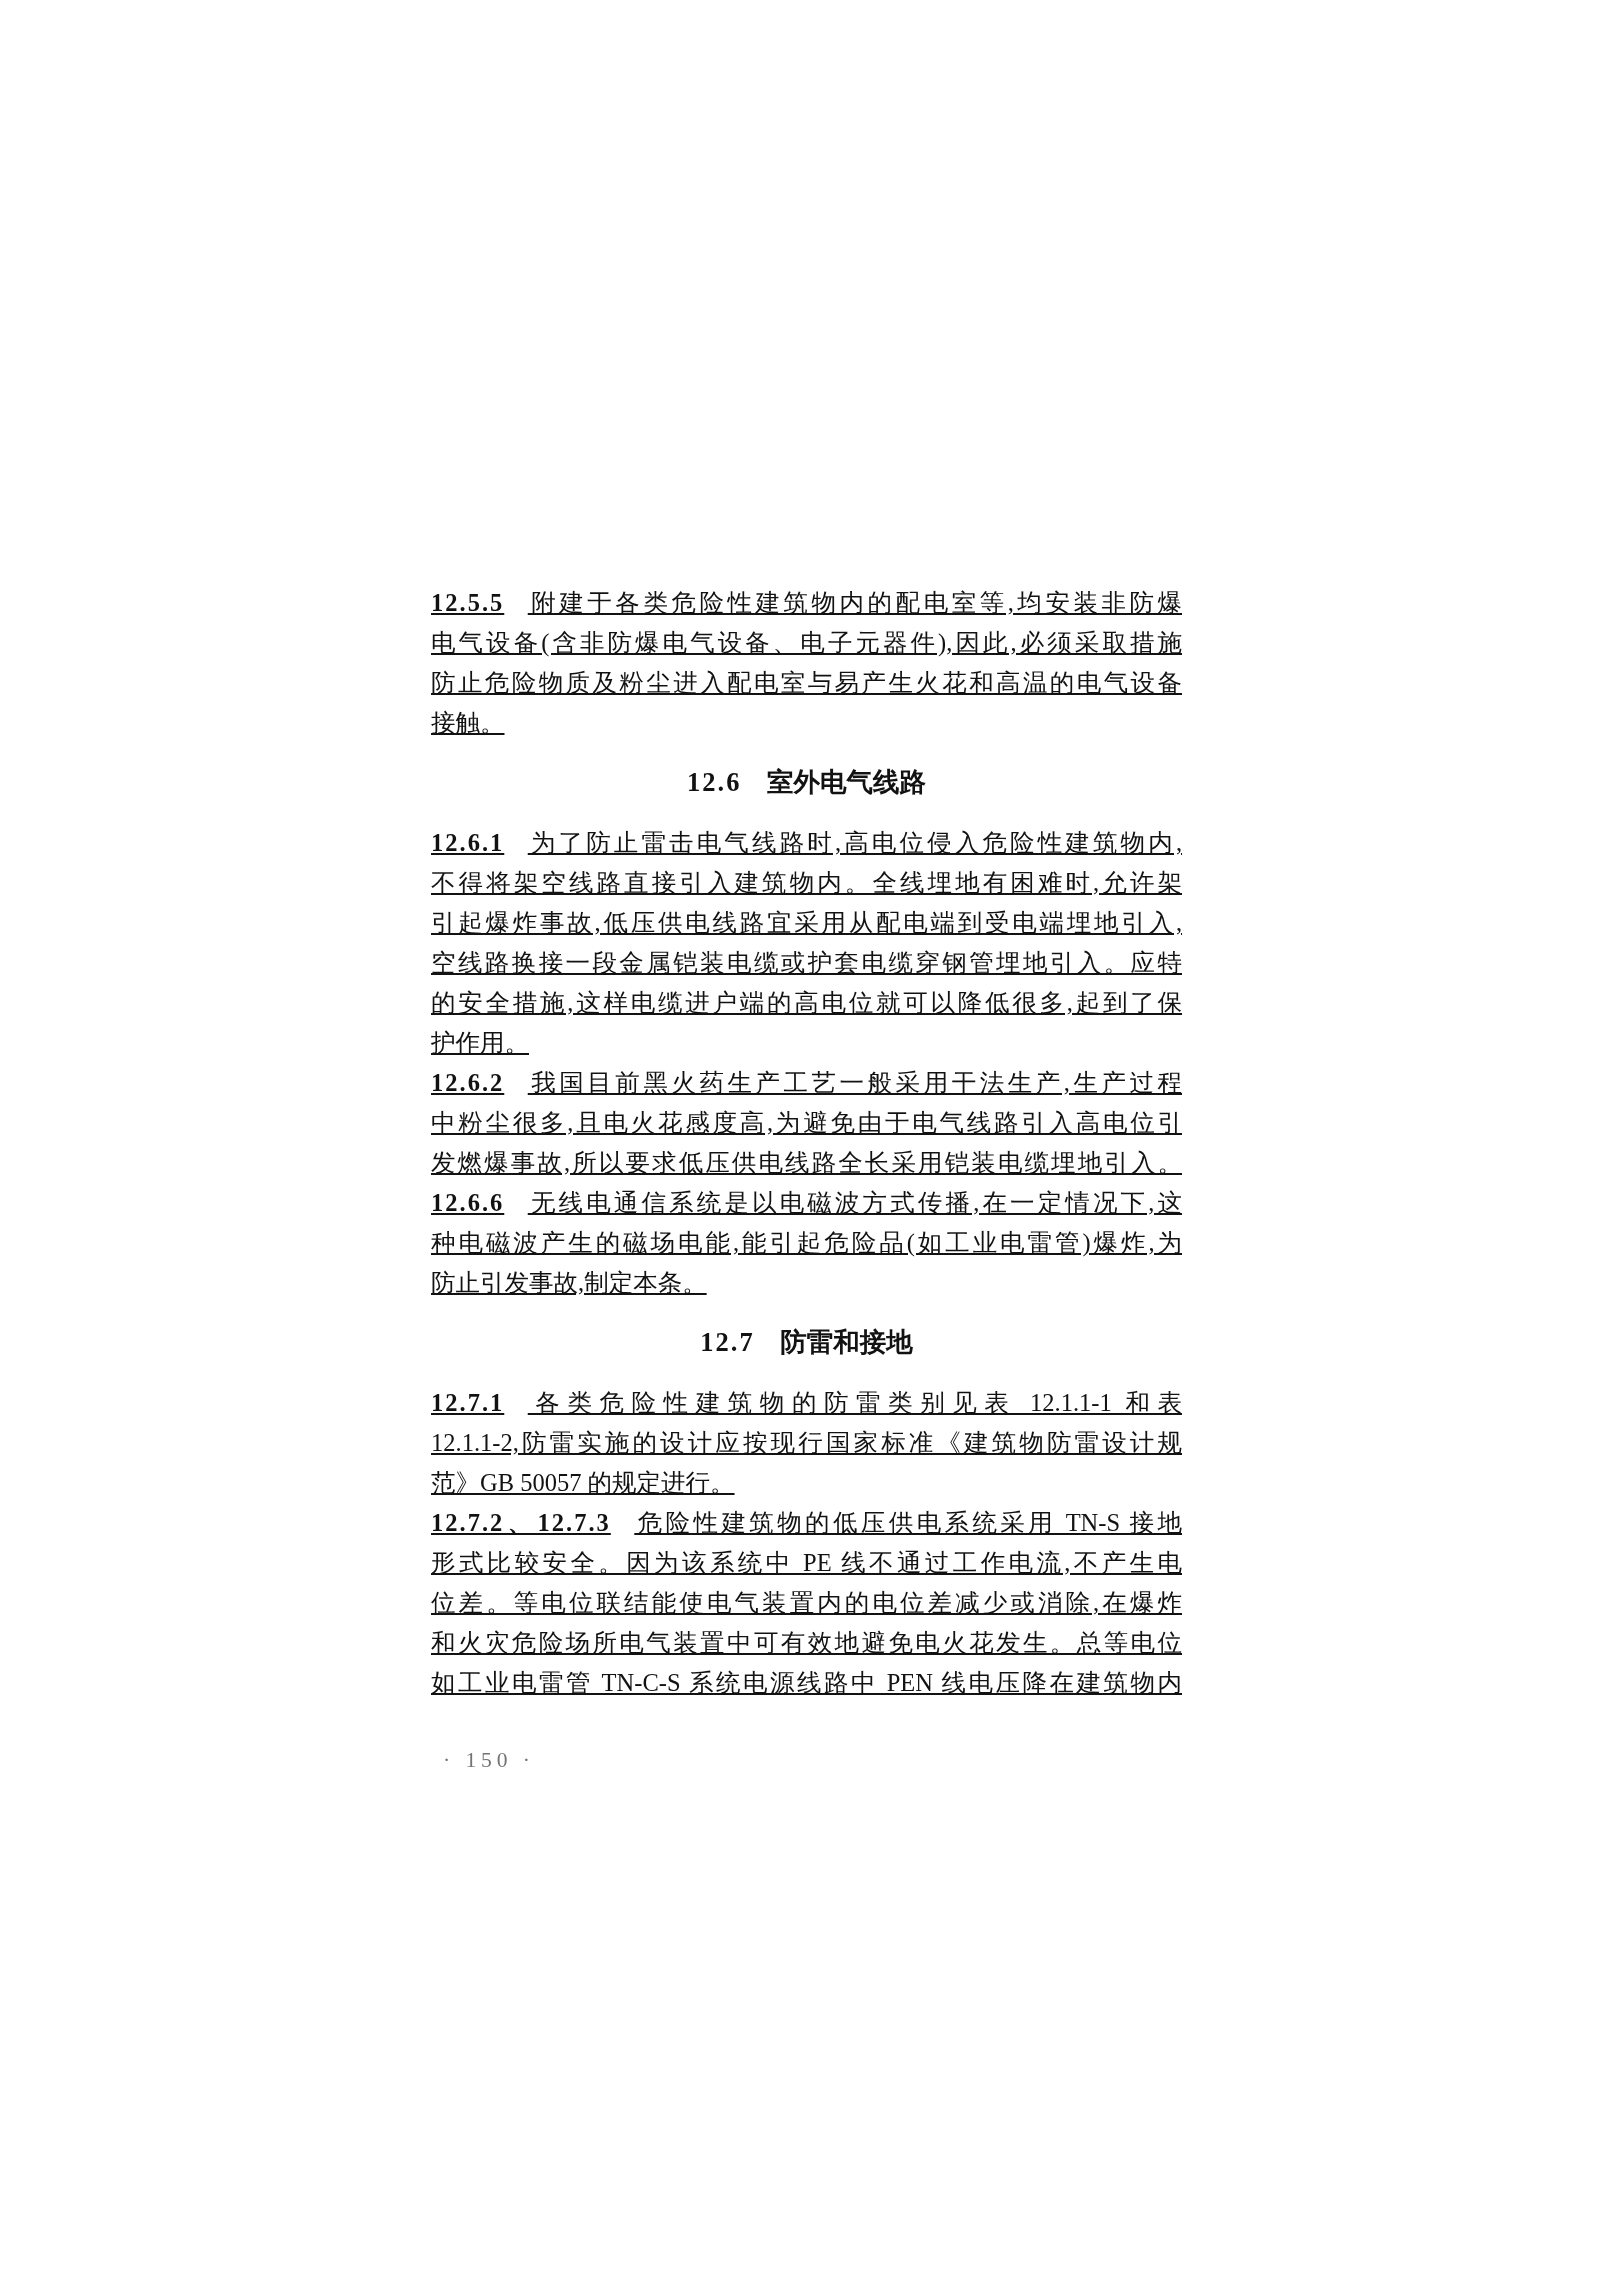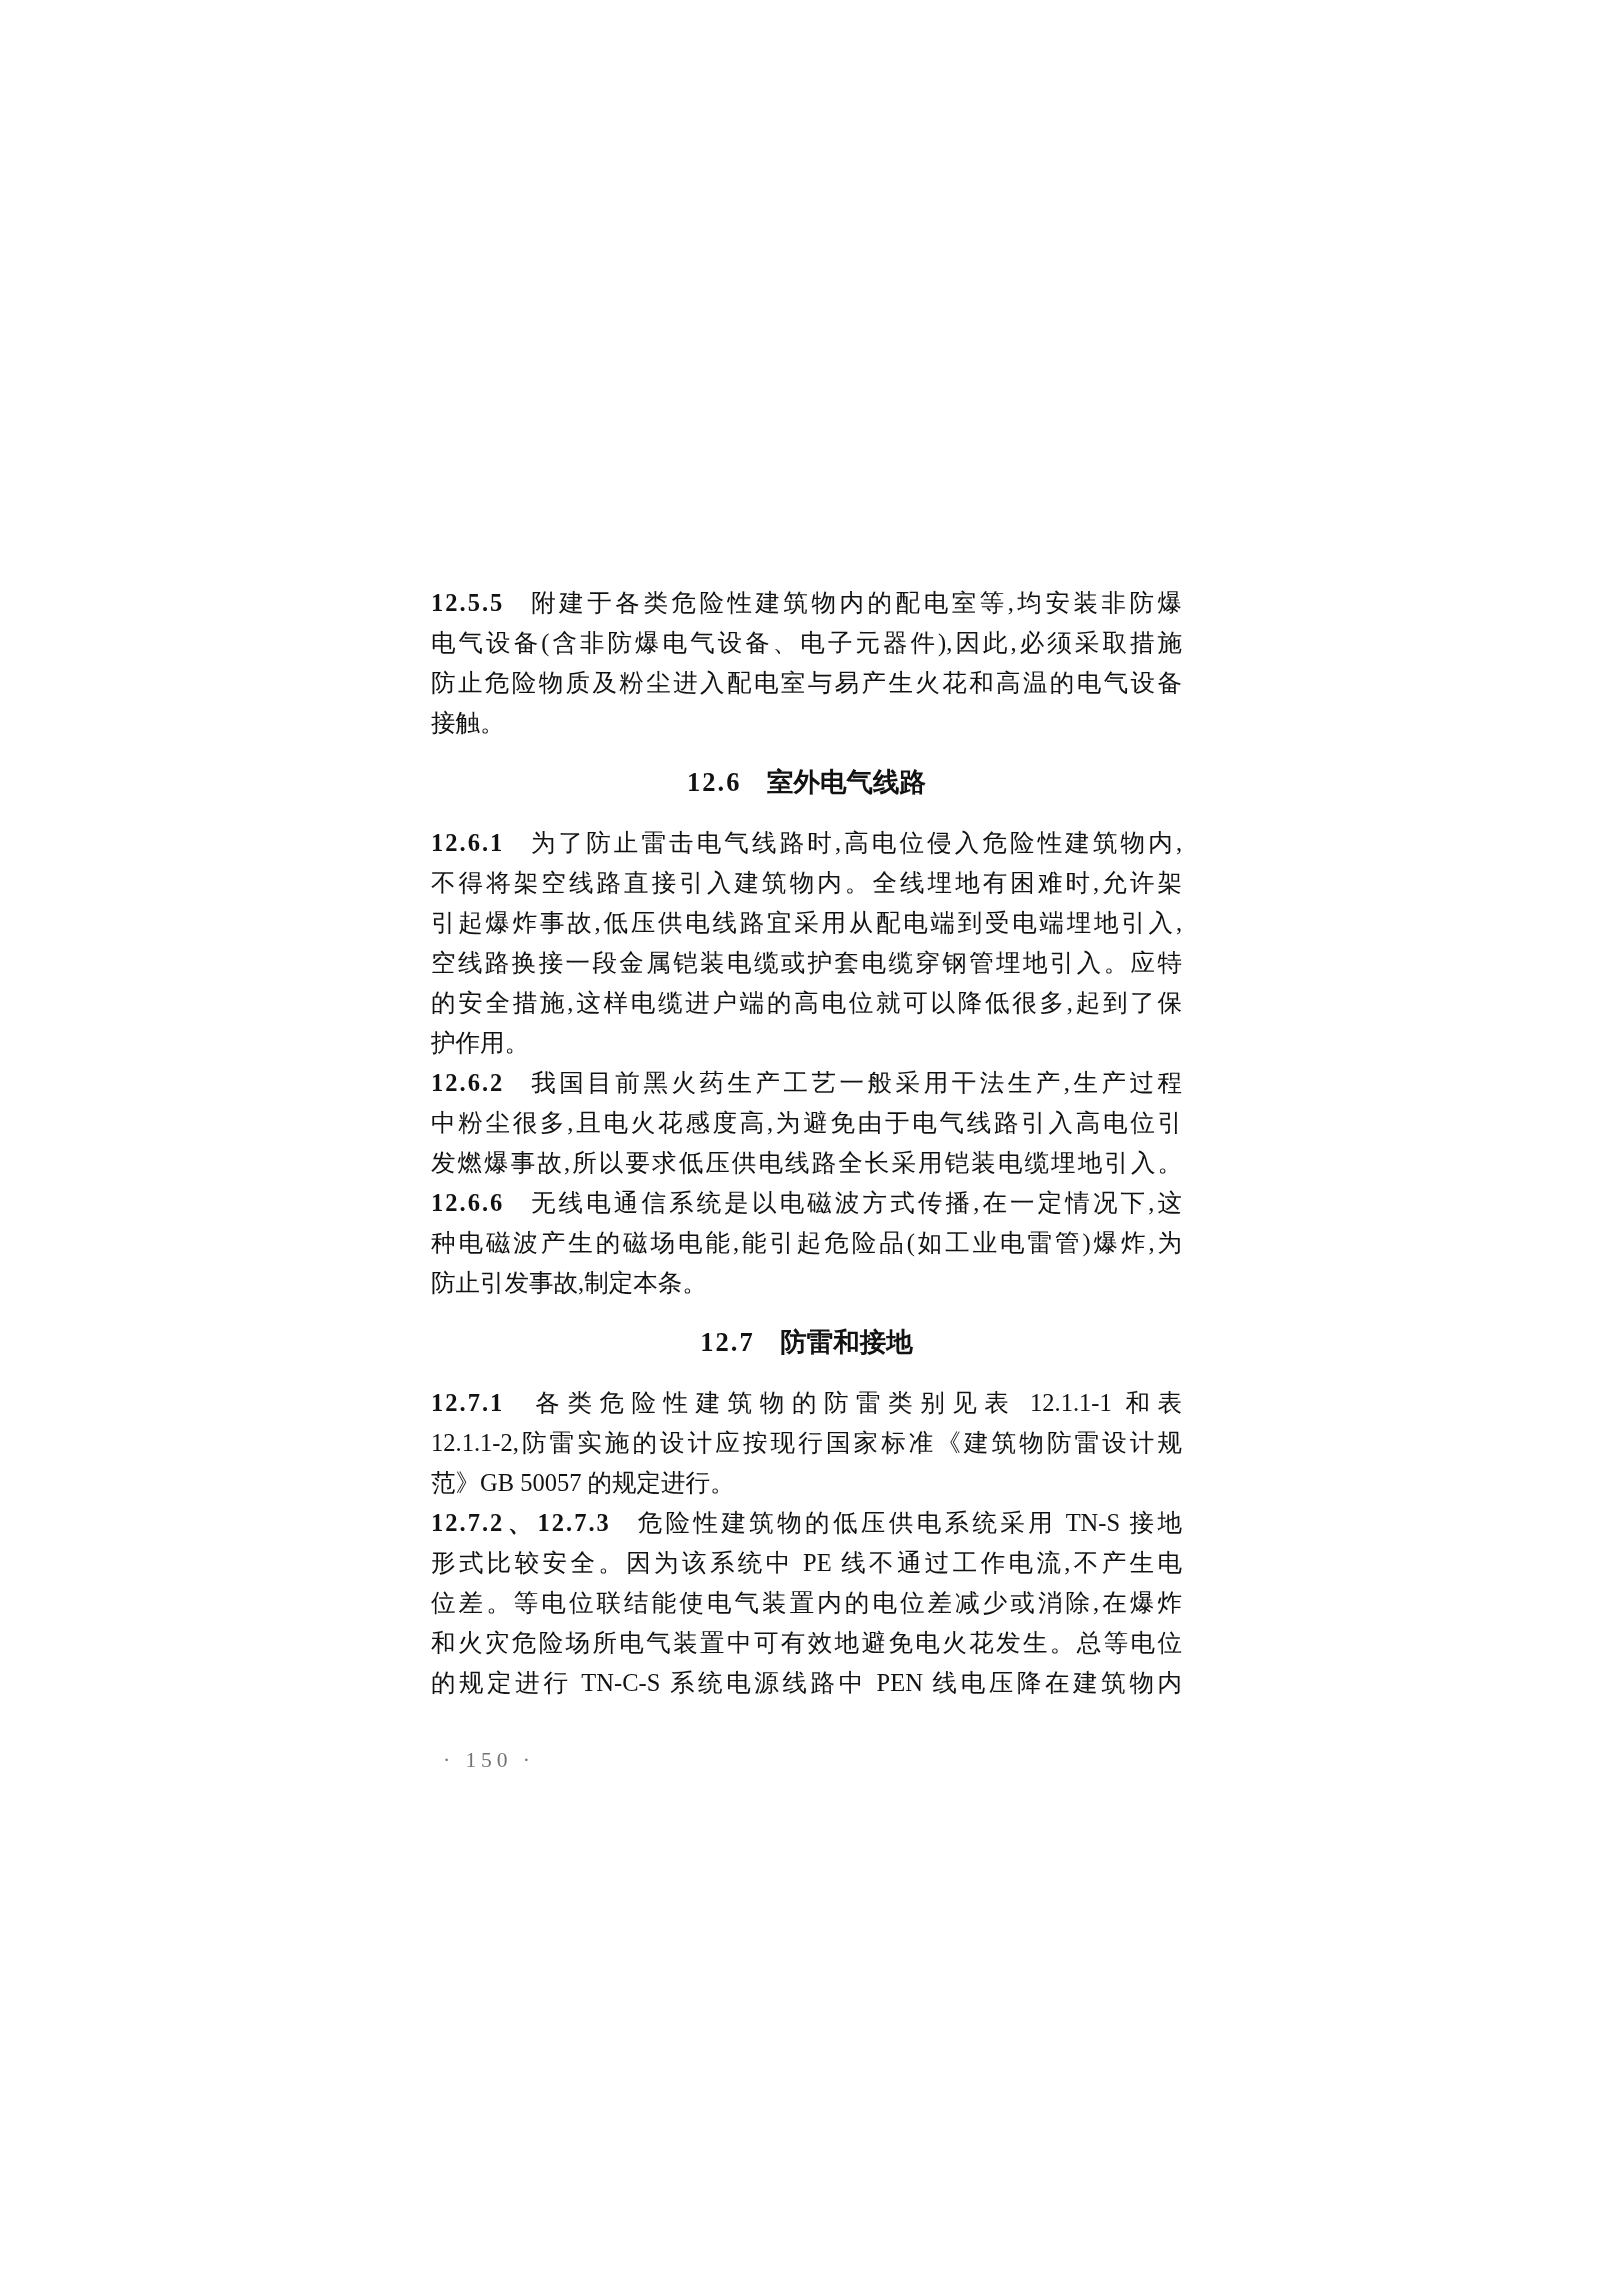--- a/index.html
+++ b/index.html
@@ -25,20 +25,21 @@
     line-height: 40px;
     color: #121212;
   }
   .line {
     height: 40px;
     overflow: hidden;
     text-align: justify;
     text-align-last: justify;
     text-justify: inter-character;
     white-space: nowrap;
+    text-decoration: underline;
   }
   .line.endline {
     text-align: center;
     text-align-last: left;
   }
   .pnum {
     font-weight: bold;
     letter-spacing: 2px;
     margin-right: 23.5px;
   }
@@ -88,17 +89,17 @@
       <div class="line">种电磁波产生的磁场电能,能引起危险品(如工业电雷管)爆炸,为</div>
       <div class="line endline">防止引发事故,制定本条。</div>
       <div class="heading"><span class="hnum">12.7</span><span class="htitle">防雷和接地</span></div>
       <div class="line"><span class="pnum">12.7.1</span><span>各类危险性建筑物的防雷类别见表 12.1.1-1 和表</span></div>
       <div class="line">12.1.1-2,防雷实施的设计应按现行国家标准《建筑物防雷设计规</div>
       <div class="line endline">范》GB 50057 的规定进行。</div>
       <div class="line"><span class="pnum">12.7.2、12.7.3</span><span>危险性建筑物的低压供电系统采用 TN-S 接地</span></div>
       <div class="line">形式比较安全。因为该系统中 PE 线不通过工作电流,不产生电</div>
       <div class="line">位差。等电位联结能使电气装置内的电位差减少或消除,在爆炸</div>
       <div class="line">和火灾危险场所电气装置中可有效地避免电火花发生。总等电位</div>
-      <div class="line">的规定进行 TN-C-S 系统电源线路中 PEN 线电压降在建筑物内</div>
+      <div class="line">如工业电雷管 TN-C-S 系统电源线路中 PEN 线电压降在建筑物内</div>
     </main>
   <div class="page-number">· 150 ·</div>
 </div>
 
 
 </body></html>

